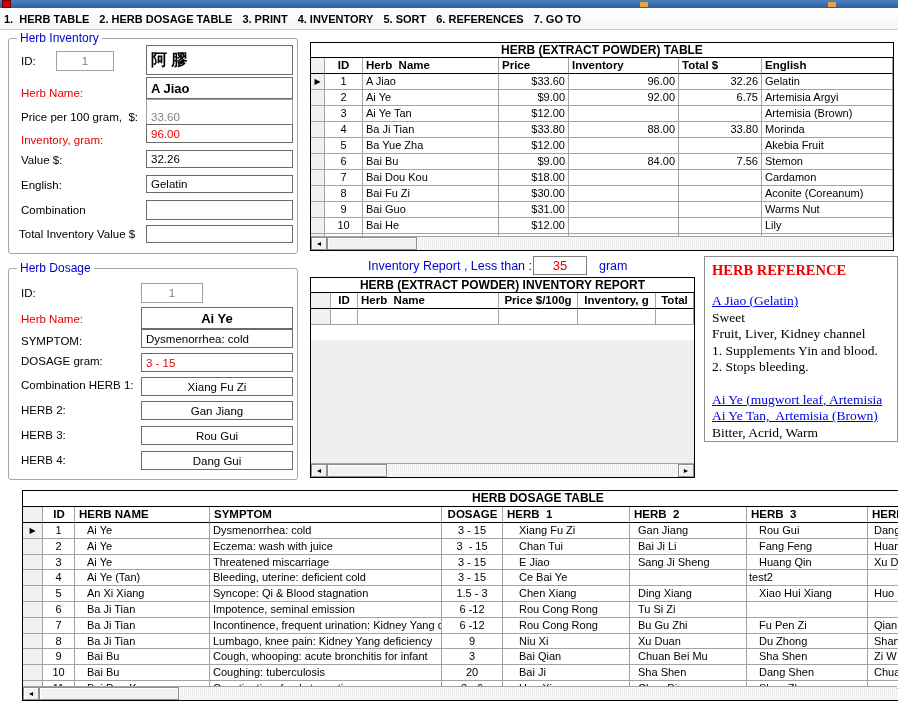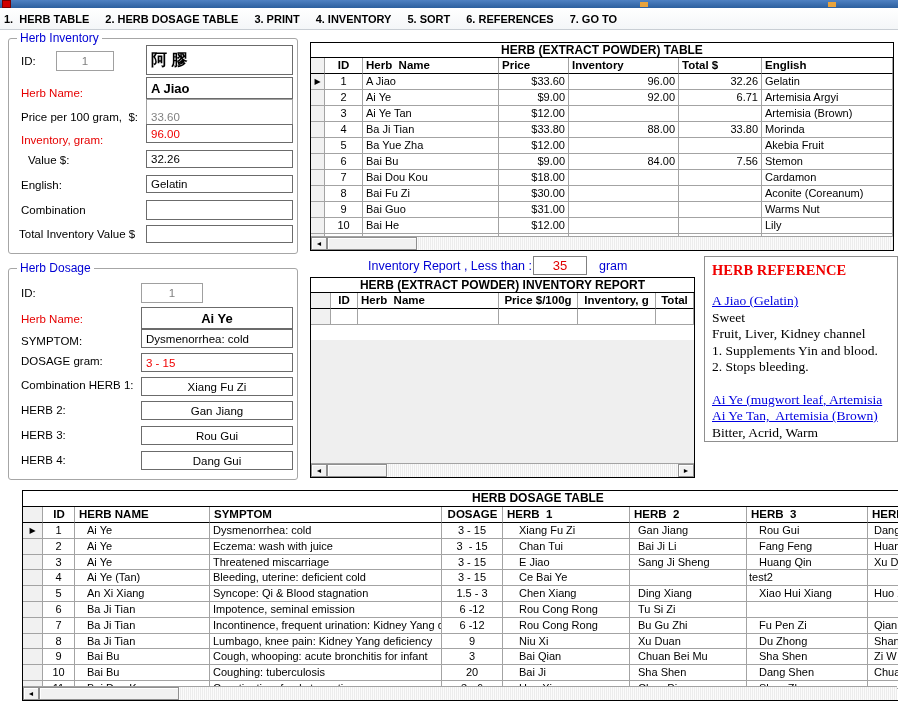--- a/index.html
+++ b/index.html
@@ -7,21 +7,21 @@
        font-family:"Liberation Sans","DejaVu Sans",sans-serif;font-size:11px;color:#000;}
 
   
   .titlebar{position:absolute;left:0;top:0;width:898px;height:8px;
     background:linear-gradient(to bottom,#4f81c2,#2c5f9e);}
   .app-icon{position:absolute;left:2px;top:0;width:9px;height:8px;background:#d00000;border:1px solid #7a0000;box-sizing:border-box;}
   .tb-dot1{position:absolute;left:640px;top:2px;width:8px;height:5px;background:#e8a33d;}
   .tb-dot2{position:absolute;left:828px;top:2px;width:8px;height:5px;background:#e8a33d;}
   .menubar{position:absolute;left:0;top:8px;width:898px;height:22px;
     background:linear-gradient(to bottom,#ffffff,#f4f6f8);border-bottom:1px solid #c9ced4;
-    display:flex;align-items:center;gap:16px;padding-left:4px;box-sizing:border-box;}
+    display:flex;align-items:center;gap:10px;padding-left:4px;box-sizing:border-box;}
   .menu-item{font-size:11px;font-weight:bold;white-space:pre;cursor:default;}
 
   
   .grp{position:absolute;border:1px solid #a6a6a6;border-radius:3px;background:#fff;}
   .grp-title{position:absolute;top:-8px;left:8px;background:#fff;color:#0000d4;
     font-size:12px;padding:0 3px;white-space:pre;}
   .lbl{position:absolute;font-size:11.5px;white-space:pre;}
   .lbl.red{color:#e60000;}
   .fld{position:absolute;border:1px solid #6b6b6b;background:#fff;font-size:11.5px;
     display:flex;align-items:center;padding:0 4px;white-space:pre;overflow:hidden;box-sizing:border-box;}
@@ -114,21 +114,21 @@
   <div class="grp-title">Herb Inventory</div>
   <div class="lbl" style="left:12px;top:16px;">ID:</div>
   <div class="fld idbox" style="left:47px;top:12px;width:58px;height:20px;">1</div>
   <div class="fld cn" style="left:137px;top:6px;width:147px;height:30px;">阿 膠</div>
   <div class="lbl red" style="left:12px;top:48px;">Herb Name:</div>
   <div class="fld bold" style="left:137px;top:38px;width:147px;height:22px;">A Jiao</div>
   <div class="lbl" style="left:12px;top:72px;">Price per 100 gram,  $:</div>
   <div class="fld graytxt idbox" style="left:137px;top:60px;width:147px;height:36px;justify-content:flex-start;">33.60</div>
   <div class="lbl red" style="left:12px;top:95px;">Inventory, gram:</div>
   <div class="fld redtxt" style="left:137px;top:85px;width:147px;height:19px;">96.00</div>
-  <div class="lbl" style="left:12px;top:115px;margin-left:7px;">Value $:</div>
+  <div class="lbl" style="left:12px;top:115px;">Value $:</div>
   <div class="fld" style="left:137px;top:111px;width:147px;height:18px;">32.26</div>
   <div class="lbl" style="left:12px;top:140px;">English:</div>
   <div class="fld" style="left:137px;top:136px;width:147px;height:18px;">Gelatin</div>
   <div class="lbl" style="left:12px;top:165px;">Combination</div>
   <div class="fld" style="left:137px;top:161px;width:147px;height:20px;"></div>
   <div class="lbl" style="left:10px;top:189px;">Total Inventory Value $</div>
   <div class="fld" style="left:137px;top:186px;width:147px;height:18px;"></div>
 </div>
 
 <div class="grp" style="left:8px;top:268px;width:288px;height:210px;">
@@ -170,21 +170,21 @@
       <div class="cell">96.00</div>
       <div class="cell">32.26</div>
       <div class="cell">Gelatin</div>
   </div>
   <div class="row">
     <div class="cell selc"></div>
     <div class="cell">2</div>
       <div class="cell">Ai Ye</div>
       <div class="cell">$9.00</div>
       <div class="cell">92.00</div>
-      <div class="cell">6.71</div>
+      <div class="cell">6.75</div>
       <div class="cell">Artemisia Argyi</div>
   </div>
   <div class="row">
     <div class="cell selc"></div>
     <div class="cell">3</div>
       <div class="cell">Ai Ye Tan</div>
       <div class="cell">$12.00</div>
       <div class="cell"></div>
       <div class="cell"></div>
       <div class="cell">Artemisia (Brown)</div>

